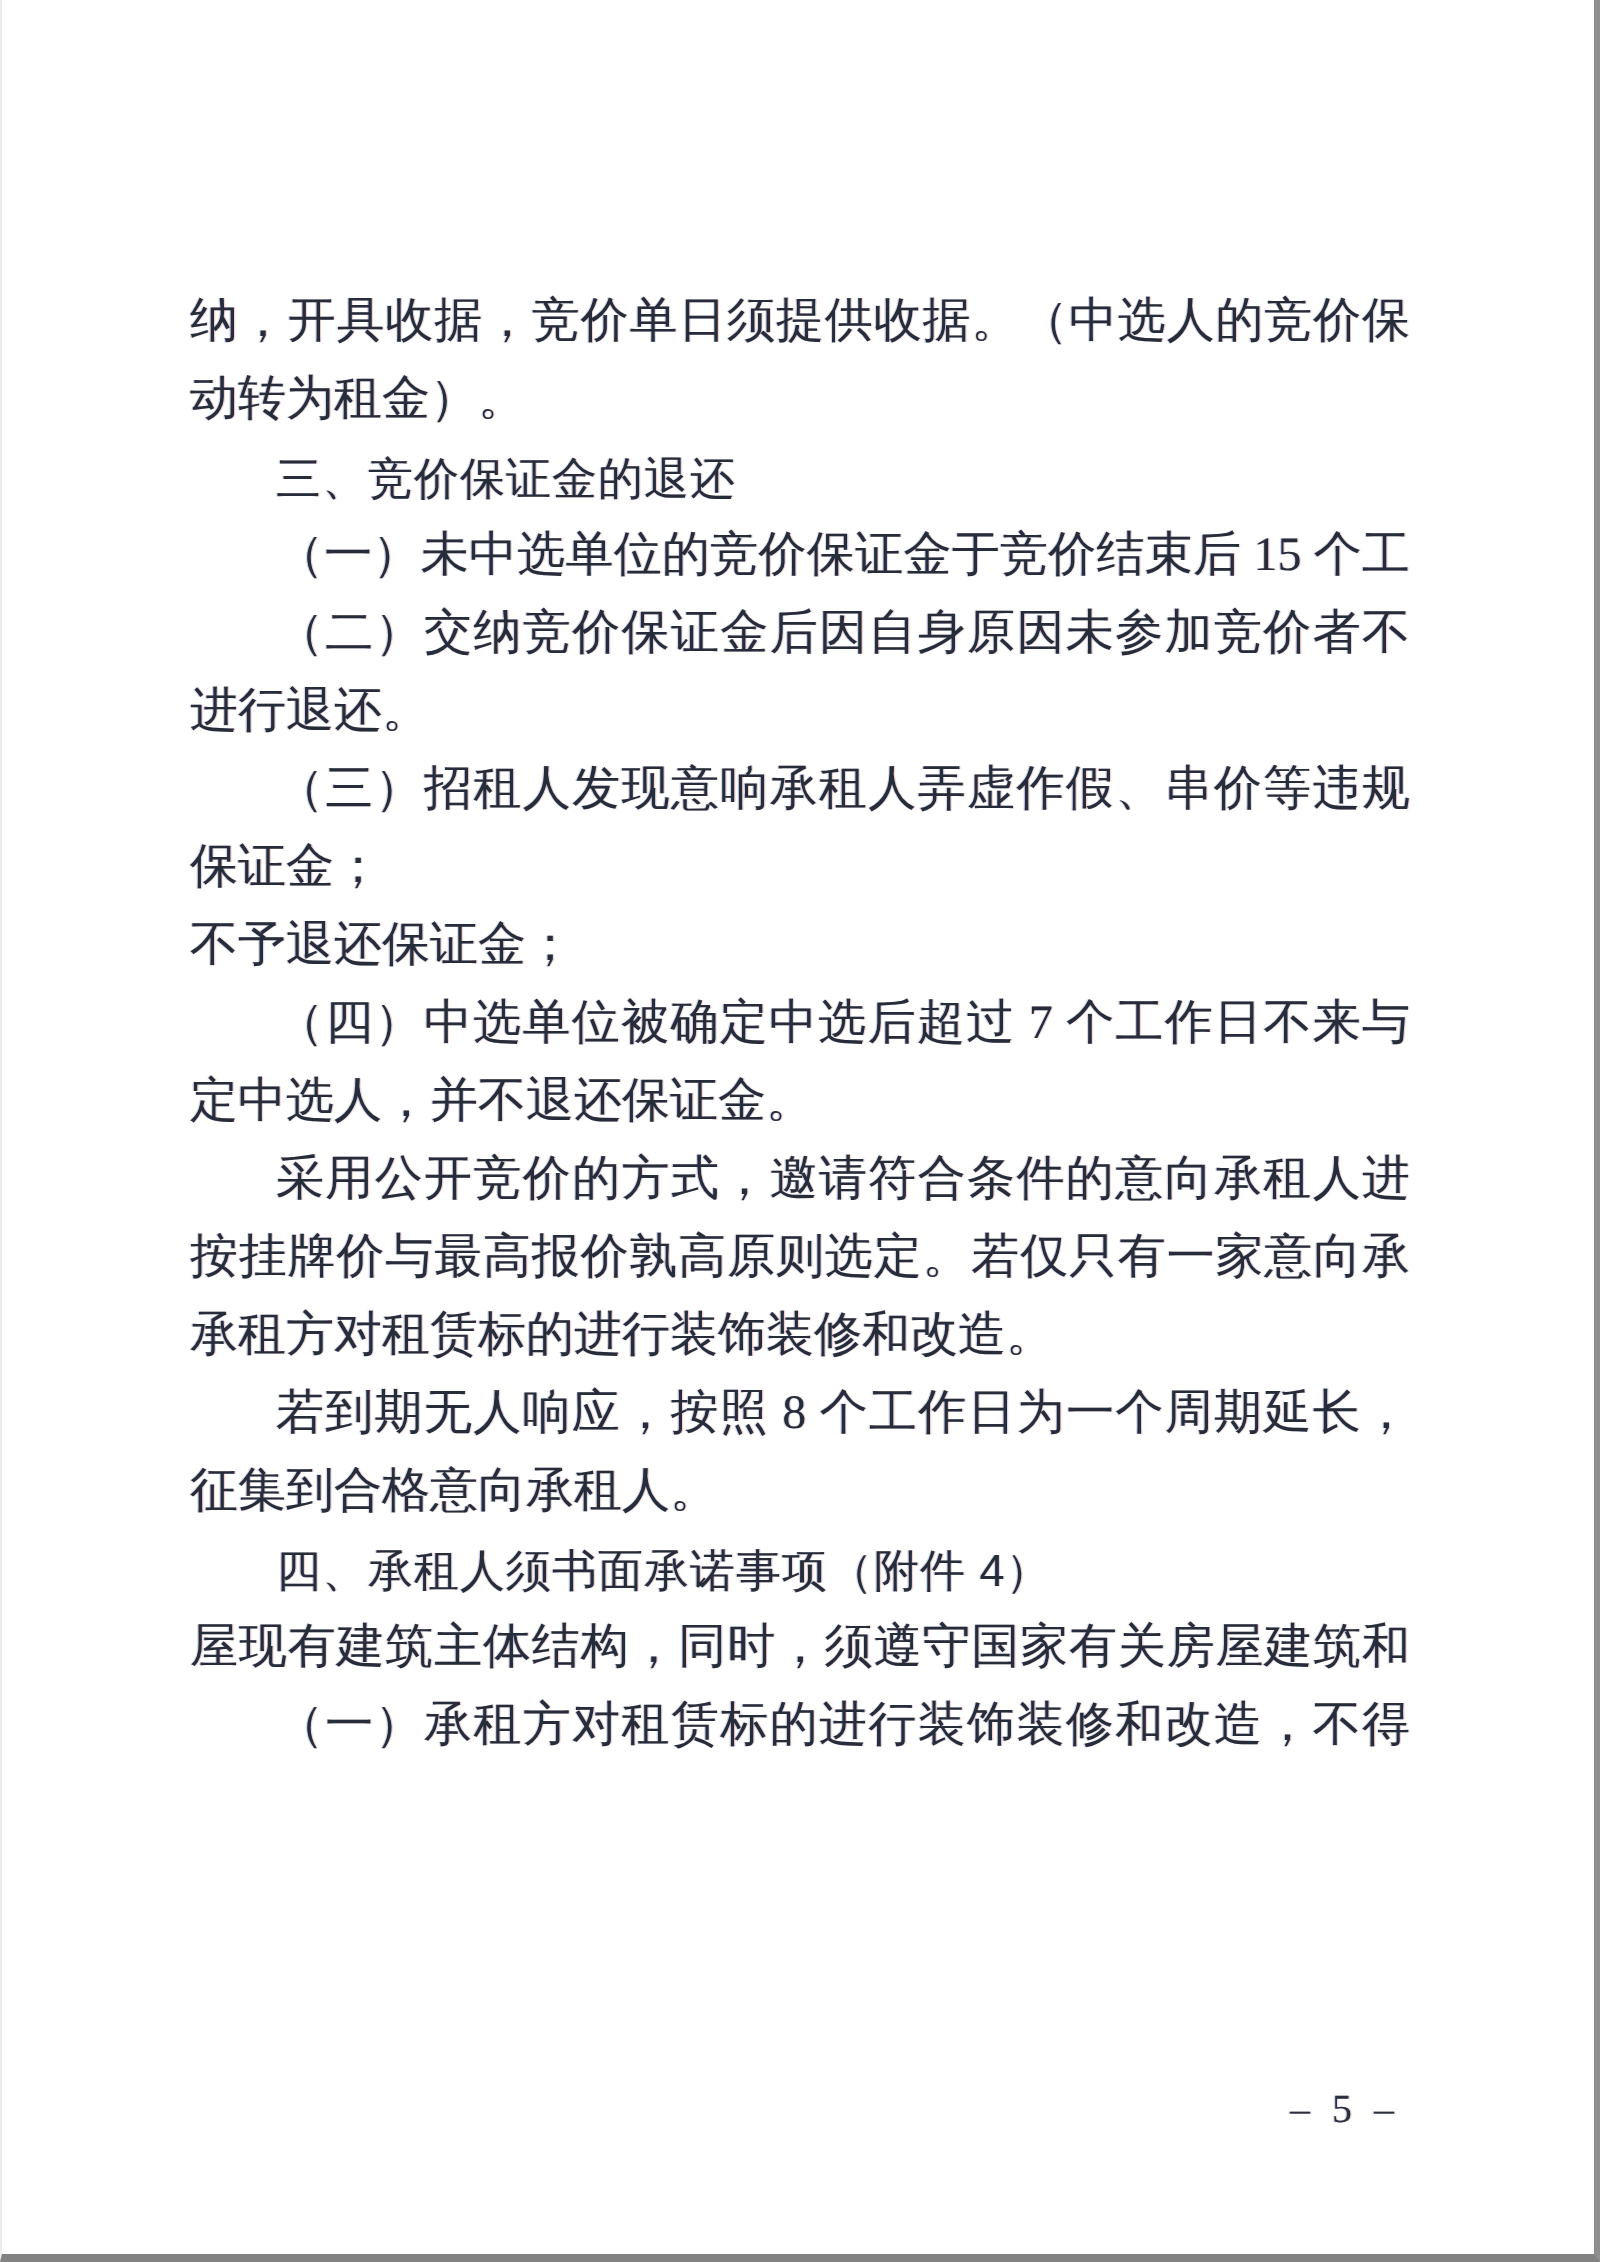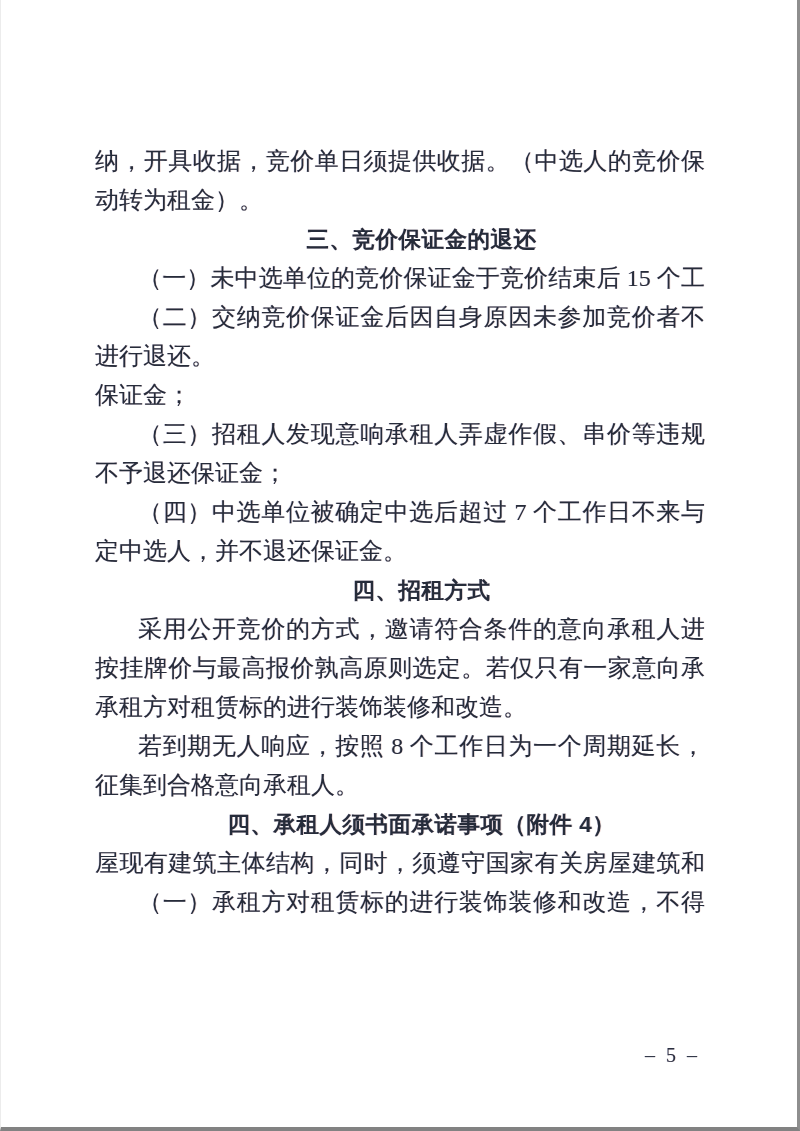--- a/index.html
+++ b/index.html
@@ -38,24 +38,23 @@
     text-align: justify;
     text-align-last: justify;
     text-justify: inter-character;
     overflow: hidden;
   }
 
   .line.indent { padding-left: 43px; }
 
   .line.heading {
     font-family: "Liberation Sans", "DejaVu Sans", sans-serif;
-    font-weight: 700;
+    font-weight: 400;
     font-size: 22.5px;
     letter-spacing: 0.5px;
-    text-align: center;
   }
 
   .footer-page-number {
     position: absolute;
     left: 644px;
     top: 1044px;
     font-size: 20px;
     color: #2a3040;
     letter-spacing: 3px;
     text-shadow: 0.6px 0 rgba(158, 62, 50, 0.22), -0.6px 0 rgba(58, 70, 168, 0.22);
@@ -65,26 +64,25 @@
 <body>
 
 <div class="page">
   <div class="text-block">
       <div class="line justify">纳，开具收据，竞价单日须提供收据。（中选人的竞价保证金自</div>
       <div class="line">动转为租金）。</div>
       <div class="line heading indent">三、竞价保证金的退还</div>
       <div class="line indent justify">（一）未中选单位的竞价保证金于竞价结束后 15 个工作日</div>
       <div class="line indent justify">（二）交纳竞价保证金后因自身原因未参加竞价者不予退还</div>
       <div class="line">进行退还。</div>
+      <div class="line indent justify">（三）招租人发现意响承租人弄虚作假、串价等违规行为的</div>
       <div class="line">保证金；</div>
-      <div class="line indent justify">（三）招租人发现意响承租人弄虚作假、串价等违规行为的</div>
       <div class="line">不予退还保证金；</div>
       <div class="line indent justify">（四）中选单位被确定中选后超过 7 个工作日不来与招租人</div>
       <div class="line">定中选人，并不退还保证金。</div>
-      <div class="line heading indent">四、招租方式</div>
       <div class="line indent justify">采用公开竞价的方式，邀请符合条件的意向承租人进行评比，</div>
       <div class="line justify">按挂牌价与最高报价孰高原则选定。若仅只有一家意向承租人，</div>
       <div class="line">承租方对租赁标的进行装饰装修和改造。</div>
       <div class="line indent justify">若到期无人响应，按照 8 个工作日为一个周期延长，直至</div>
       <div class="line">征集到合格意向承租人。</div>
       <div class="line heading indent">四、承租人须书面承诺事项（附件 4）</div>
       <div class="line justify">屋现有建筑主体结构，同时，须遵守国家有关房屋建筑和装饰装</div>
       <div class="line indent justify">（一）承租方对租赁标的进行装饰装修和改造，不得改变房</div>
     </div>
   <div class="footer-page-number">– 5 –</div>

